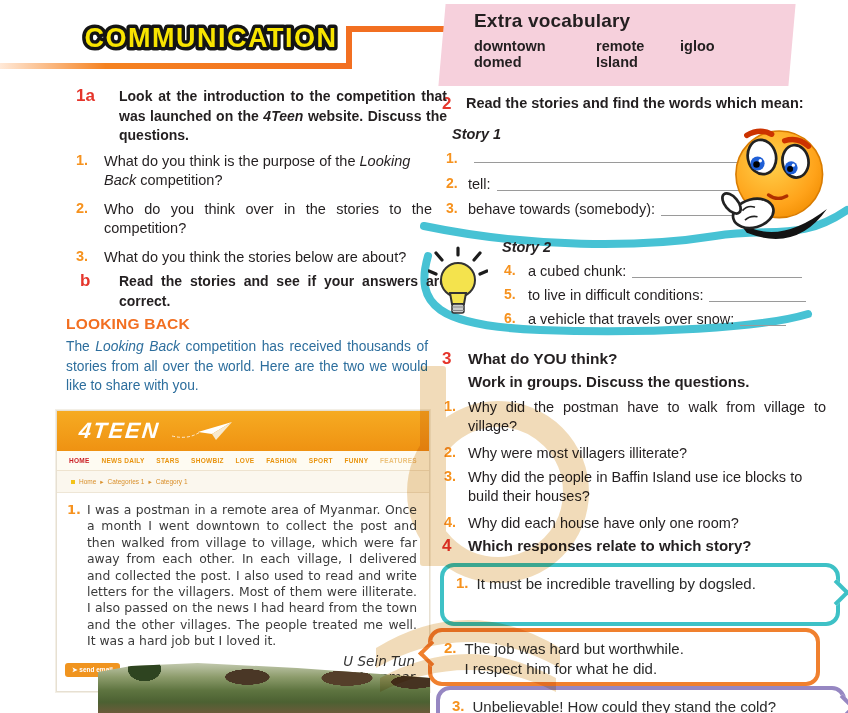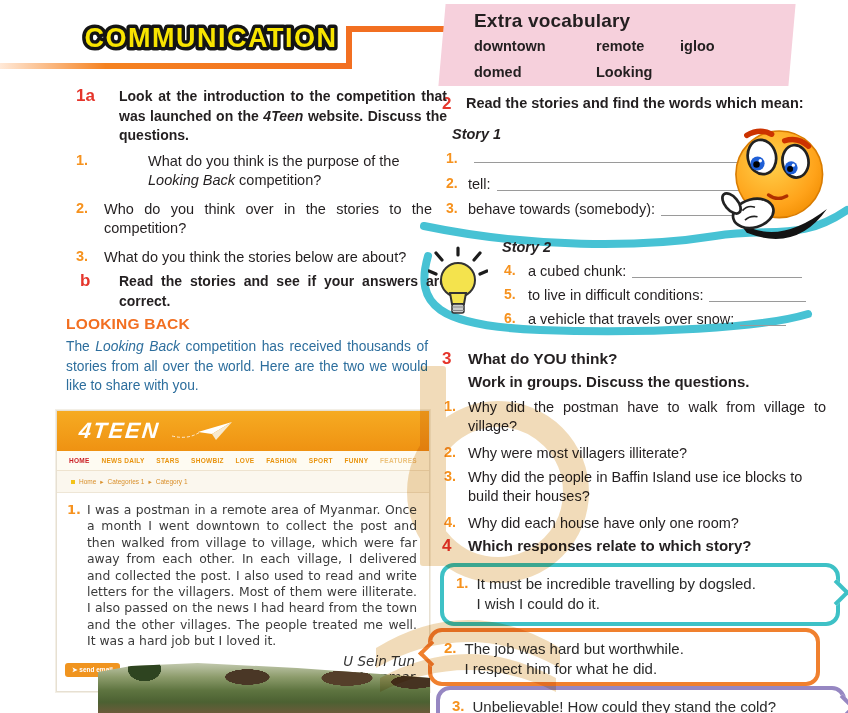--- a/index.html
+++ b/index.html
@@ -8,21 +8,21 @@
   .abs{position:absolute;}
   
   .lineA{left:0;top:63px;width:352px;height:6px;background:linear-gradient(to right,#ffe9d8 0%,#f58220 30%,#f26f21 100%);}
   .lineB{left:346px;top:26px;width:6px;height:43px;background:#f26f21;}
   .lineC{left:346px;top:26px;width:98px;height:6px;background:#f26f21;}
   .banner{left:66px;top:10px;}
   
   .vocab-bg{left:442px;top:4px;width:350px;height:82px;background:#f6d0dc;transform:skewX(-5deg);}
   .vocab{left:474px;top:10px;width:310px;}
   .vocab-title{font-size:19px;font-weight:bold;letter-spacing:.2px;}
-  .vocab-grid{display:grid;grid-template-columns:122px 84px auto;margin-top:6px;row-gap:10px;}
+  .vocab-grid{display:grid;grid-template-columns:122px 84px auto;margin-top:6px;row-gap:0;}
   .vocab-grid span{font-weight:bold;font-size:14.5px;}
   
   .exnum{font-weight:bold;color:#e5352b;font-size:17px;}
   .onum{font-weight:bold;color:#f6921e;font-size:14px;}
   .bold{font-weight:bold;}
   .item{display:flex;}
   .item .txt{font-size:14.5px;line-height:19px;}
   .blank{flex:1;border-bottom:1.2px solid #9a9a9a;margin:0 2px 3px 6px;}
   
   .l-num{left:76px;width:26px;}
@@ -95,30 +95,30 @@
   </svg>
 
   <div class="abs vocab-bg"></div>
   <div class="abs vocab z2">
     <div class="vocab-title">Extra vocabulary</div>
     <div class="vocab-grid">
       <span>downtown</span>
       <span>remote</span>
       <span>igloo</span>
       <span>domed</span>
-      <span>Looking</span>
+      <span>Island</span>
     </div>
   </div>
 
   <span class="abs exnum l-num" style="top:86px;">1a</span>
   <div class="abs l-txt bold justify z2" style="top:87px;font-size:14px;line-height:19.5px;"><span>Look at the introduction to the competition that was launched on the </span><span style="font-style: italic;">4Teen</span><span> website. Discuss the questions.</span></div>
 
   <div class="abs item z2" style="left:76px;top:152px;width:356px;">
     <span class="q-or" style="width:28px;">1.</span>
-    <div class="txt" style="flex:1;margin-left:44px;"><span>What do you think is the purpose of the </span><span style="font-style: italic;">Looking Back</span><span> competition?</span></div>
+    <div class="txt" style="flex:1;"><span>What do you think is the purpose of the </span><span style="font-style: italic;">Looking Back</span><span> competition?</span></div>
   </div>
   <div class="abs item z2" style="left:76px;top:200px;width:356px;">
     <span class="q-or" style="width:28px;">2.</span>
     <div class="txt justify" style="flex:1;"><span>Who do you think over in the stories to the competition?</span></div>
   </div>
   <div class="abs item z2" style="left:76px;top:248px;width:356px;">
     <span class="q-or" style="width:28px;">3.</span>
     <div class="txt" style="flex:1;"><span>What do you think the stories below are about?</span></div>
   </div>
 
@@ -267,21 +267,20 @@
     <div class="txt" style="flex:1;">Why did each house have only one room?</div>
   </div>
 
   <span class="abs exnum" style="left:442px;top:536px;">4</span>
   <div class="abs bold z2" style="left:468px;top:537px;font-size:15px;">Which responses relate to which story?</div>
 
   <div class="bubble b1" style="border-color: rgb(62, 193, 198);">
     <span class="onum">1.</span>
     <div class="txt">
       <div>It must be incredible travelling by dogsled.</div>
-      <div>I wish I could do it.</div>
     </div>
     <span class="tail" style="border-color: rgb(62, 193, 198);"></span>
   </div>
   <div class="bubble b2" style="border-color: rgb(240, 128, 46);">
     <span class="onum">2.</span>
     <div class="txt">
       <div>The job was hard but worthwhile.</div>
       <div>I respect him for what he did.</div>
     </div>
     <span class="tail" style="border-color: rgb(240, 128, 46);"></span>

